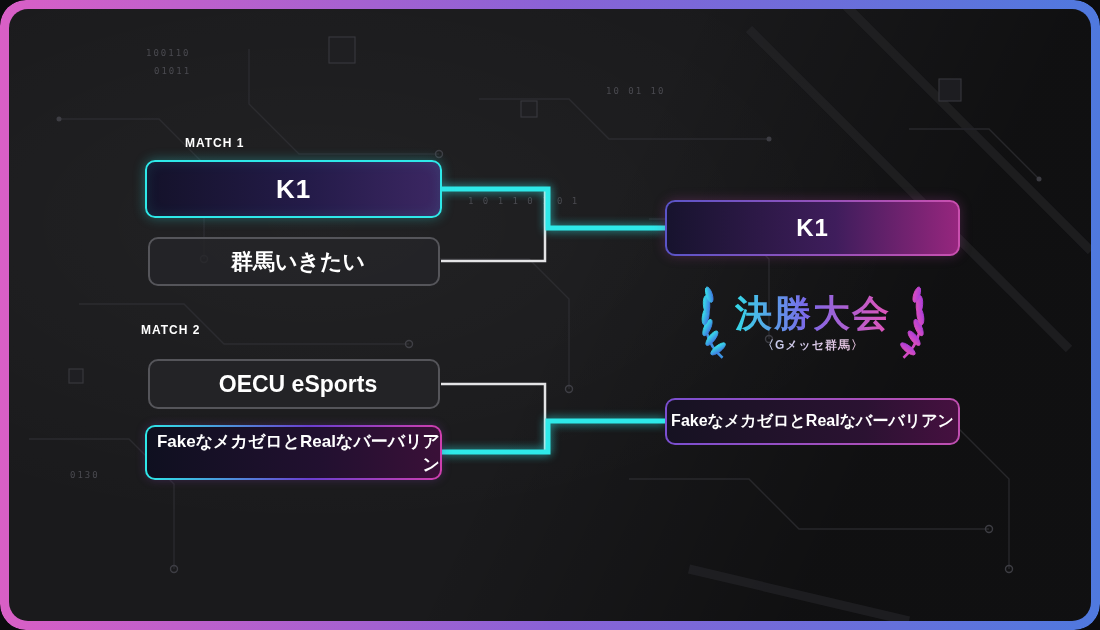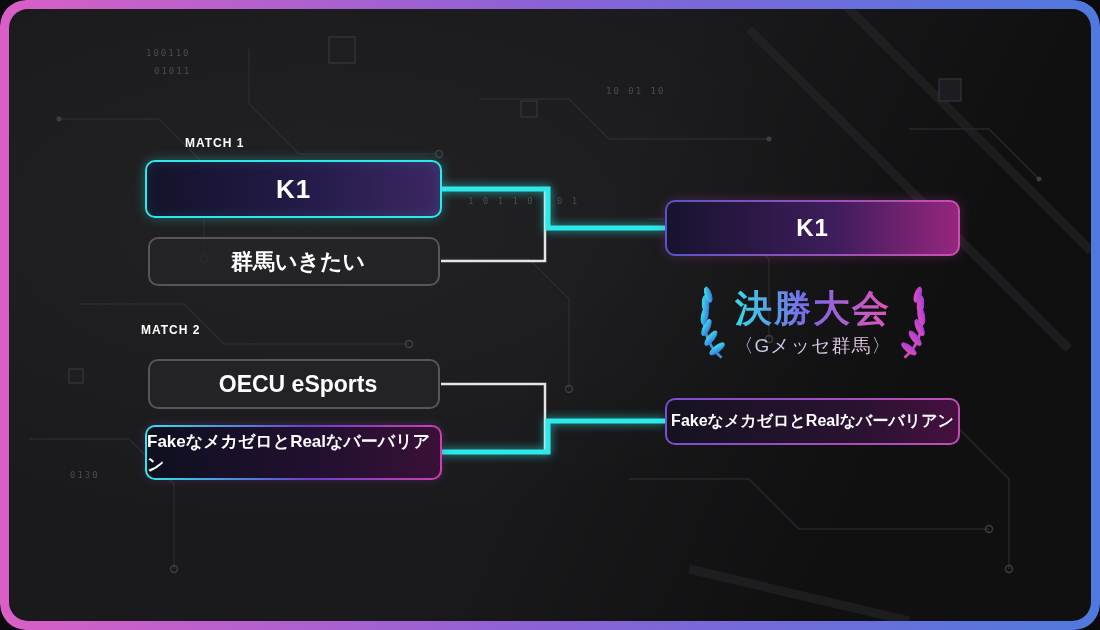--- a/index.html
+++ b/index.html
@@ -37,21 +37,21 @@
   .connectors .cyan  { stroke:#2ee9e9; stroke-width:5;  fill:none;
                        filter:drop-shadow(0 0 5px rgba(46,233,233,.75)); }
 
   .match-label {
     position:absolute; color:#ffffff; font-size:12px; font-weight:bold;
     letter-spacing:1px;
   }
 
   .teambox {
     position:absolute; display:flex; align-items:center; justify-content:center;
-    color:#ffffff; font-weight:bold; border-radius:10px; text-align:left;
+    color:#ffffff; font-weight:bold; border-radius:10px; text-align:right;
   }
   .box-gray {
     background:rgba(37,37,40,0.82);
     border:2px solid #55555a;
     padding-left:8px;
   }
   .box-k1-win {
     border:2px solid #2ee9e9;
     background:linear-gradient(90deg,#14122a 0%,#241b49 55%,#3c2763 100%);
     box-shadow:0 0 12px rgba(46,233,233,.35), inset 0 0 14px rgba(46,233,233,.12);
@@ -89,21 +89,21 @@
     display:flex; align-items:center; justify-content:center; gap:8px;
   }
   .final-stage .titles { display:flex; flex-direction:column; align-items:center; }
   .final-title {
     font-size:37px; font-weight:bold; letter-spacing:2px; line-height:1.1;
     background:linear-gradient(90deg,#35d9e8 0%,#7a6ae8 45%,#e254b8 100%);
     -webkit-background-clip:text; background-clip:text;
     color:transparent;
   }
   .final-venue {
-    margin-top:3px; font-size:19px; font-weight:normal; letter-spacing:1px;
+    margin-top:3px; font-size:12px; font-weight:bold; letter-spacing:1px;
     background:linear-gradient(90deg,#c3cdee 0%,#ecc4e0 100%);
     -webkit-background-clip:text; background-clip:text;
     color:transparent;
   }
   .laurel { width:32px; height:82px; }
 </style>
 </head>
 <body>
 
 <div class="stage">

